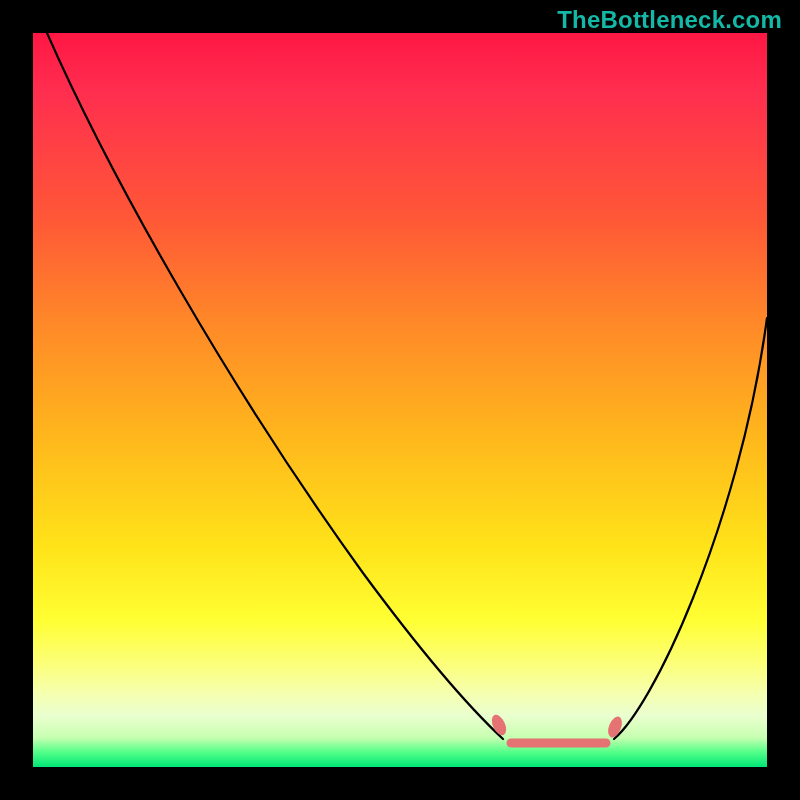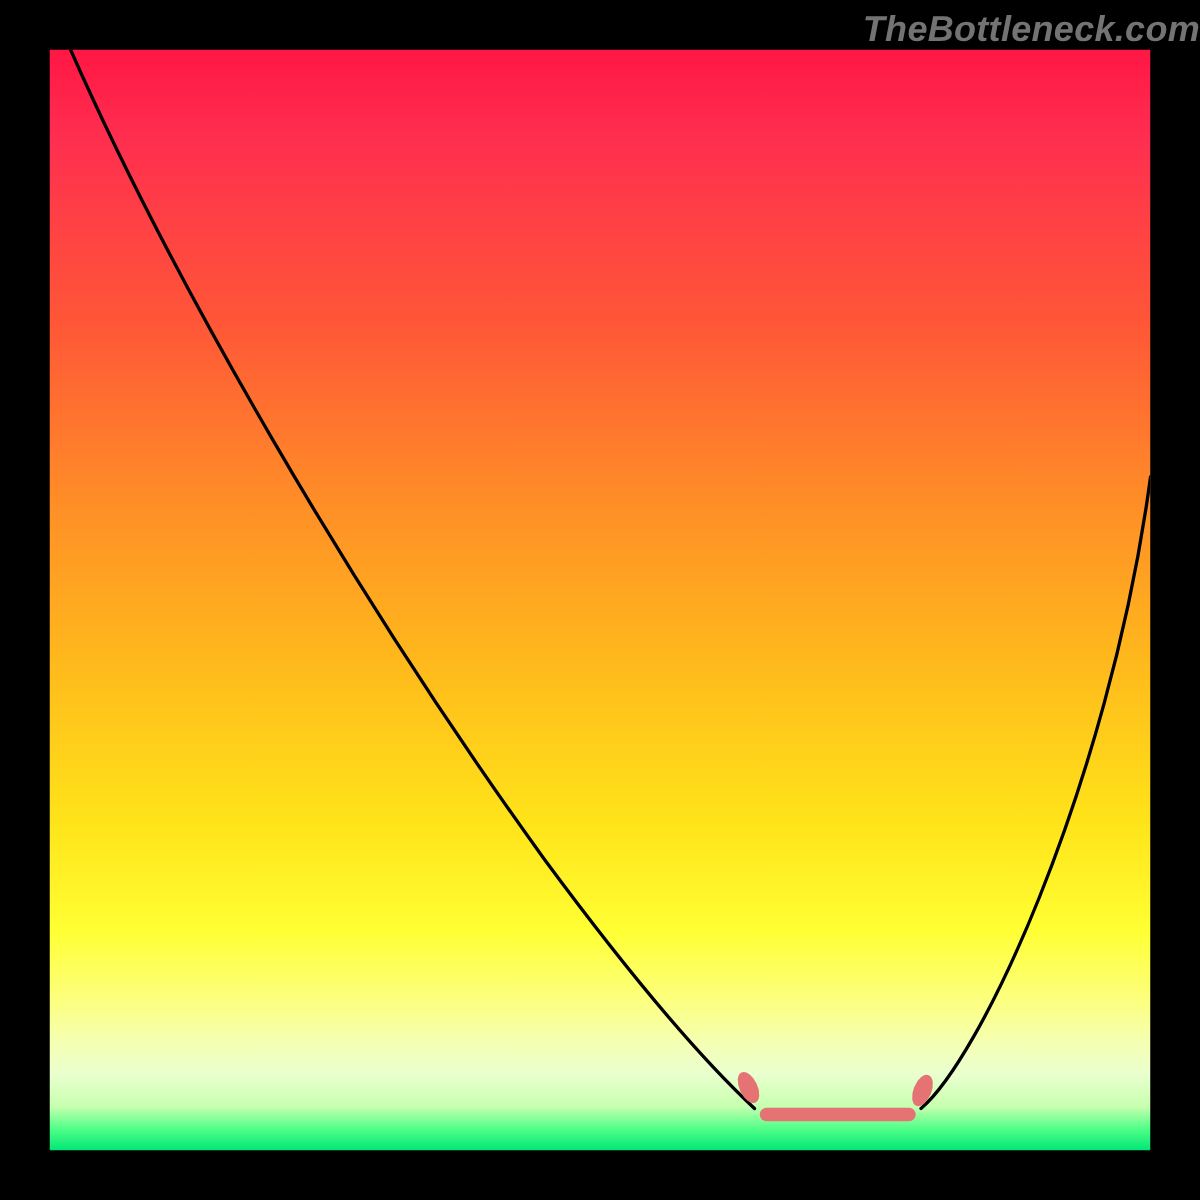--- a/index.html
+++ b/index.html
@@ -6,28 +6,27 @@
   html, body { width: 800px; height: 800px; overflow: hidden; background: #000; }
   .frame {
     position: relative;
     width: 800px;
     height: 800px;
     background: #000;
   }
   .watermark {
     position: absolute;
     top: 6px;
-    right: 0;
+    right: 18px;
     font-family: Arial, Helvetica, sans-serif;
     font-size: 24px;
     font-weight: 600;
-    color: #737373;
+    color: #14b8a6;
     letter-spacing: 0.2px;
     z-index: 10;
-    font-style: italic;
   }
   .plot {
     position: absolute;
     left: 33px;
     top: 33px;
     width: 734px;
     height: 734px;
     overflow: hidden;
   }
   .gradient {

